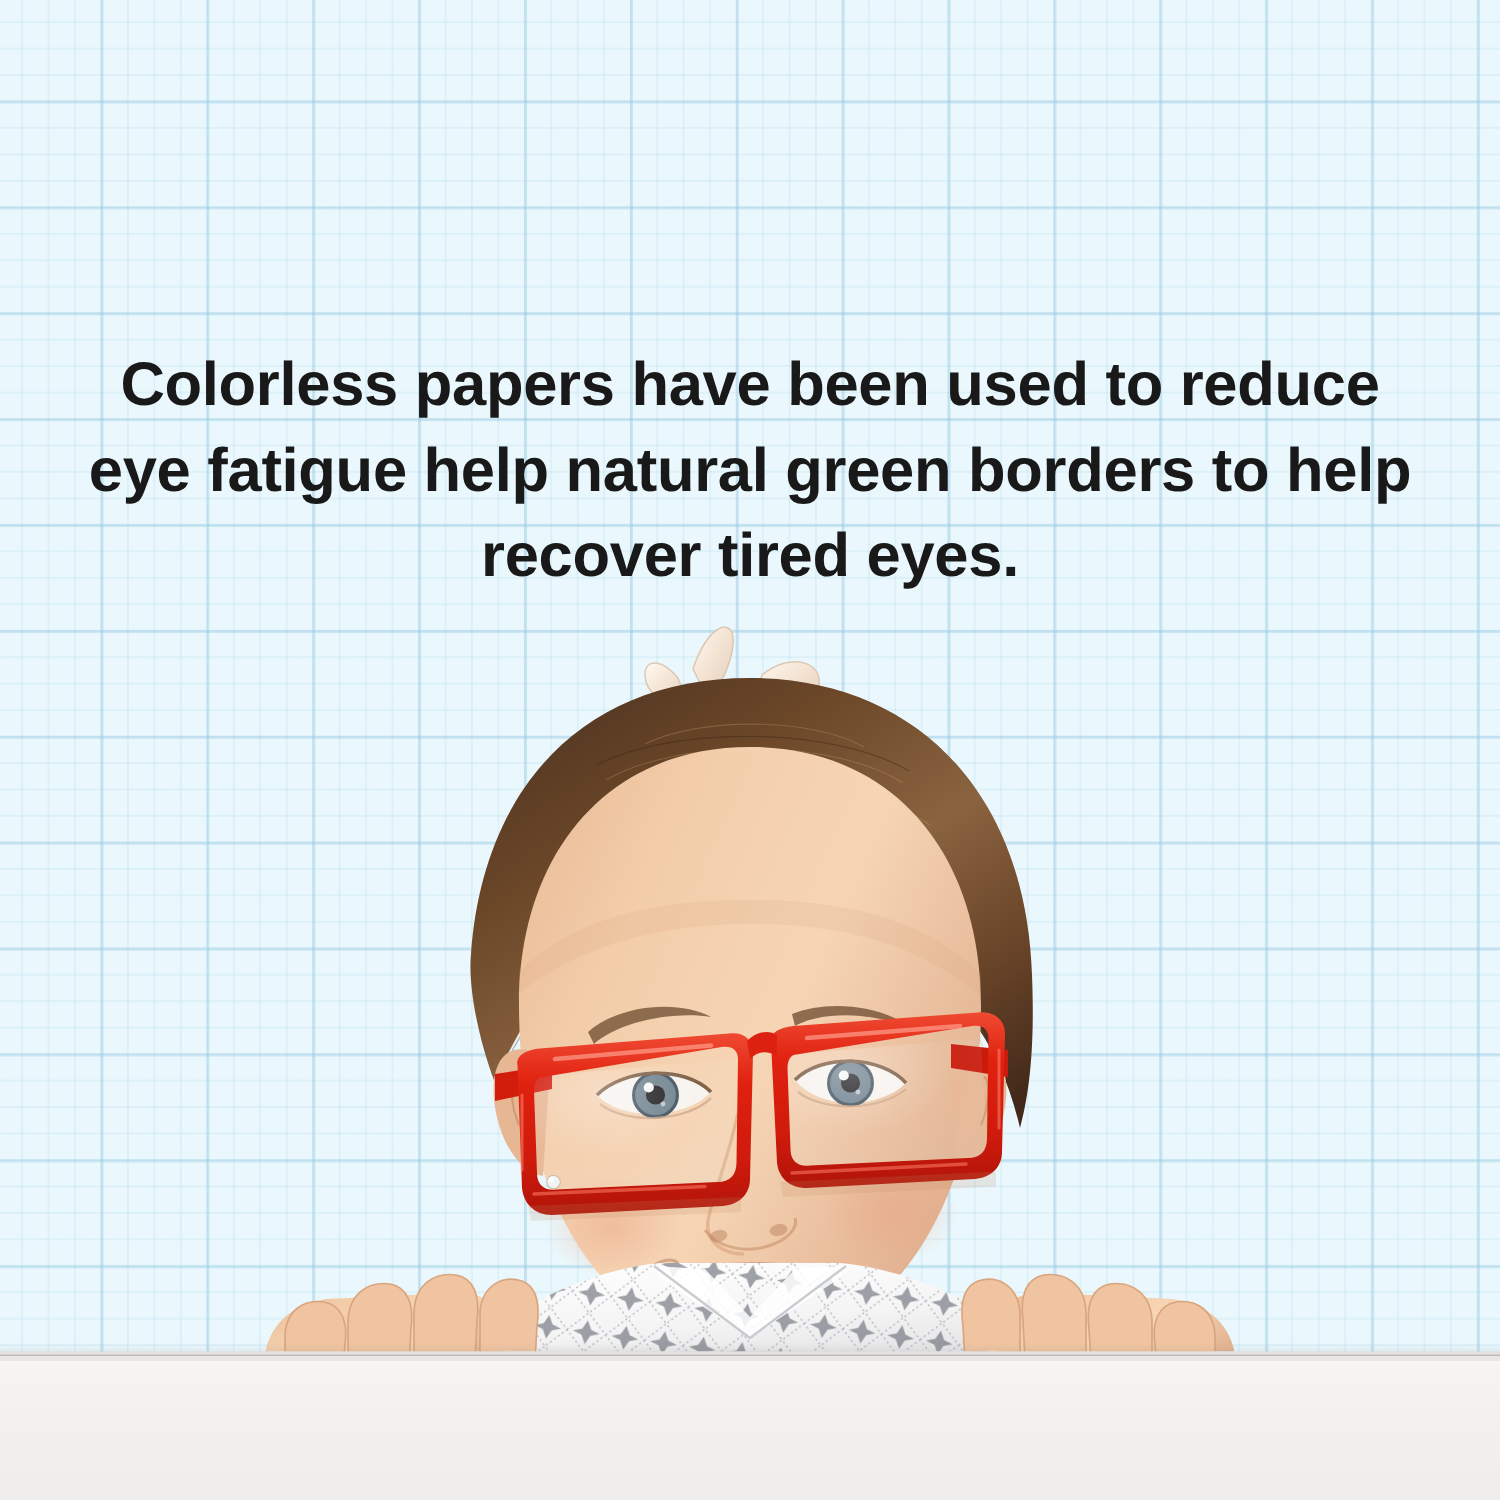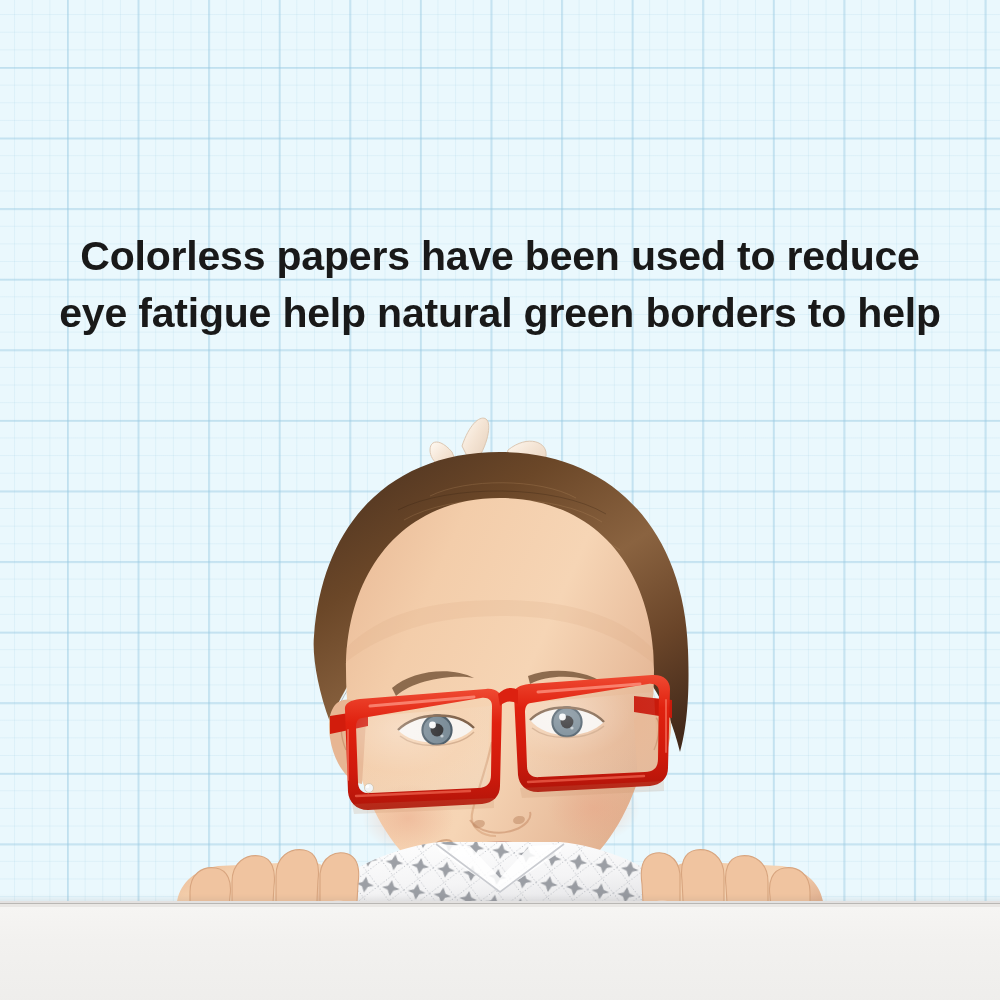--- a/index.html
+++ b/index.html
@@ -92,20 +92,21 @@
 </head>
 <body>
 
 <div id="canvas">
 
   <div id="grid-background"></div>
 
   <div id="headline">
     <span class="line">Colorless papers have been used to reduce</span>
     <span class="line">eye fatigue help natural green borders to help</span>
+    <span class="line">recover tired eyes.</span>
   </div>
 
   <div id="photo-subject">
     <svg class="fig" width="1000" height="520" viewBox="0 0 1000 520">
       <defs>
         <linearGradient id="skin" x1="0" y1="0" x2="1" y2="0.6">
           <stop offset="0%" stop-color="#e8b894"></stop>
           <stop offset="30%" stop-color="#f3cdaa"></stop>
           <stop offset="62%" stop-color="#f6d5b5"></stop>
           <stop offset="100%" stop-color="#e2b291"></stop>

